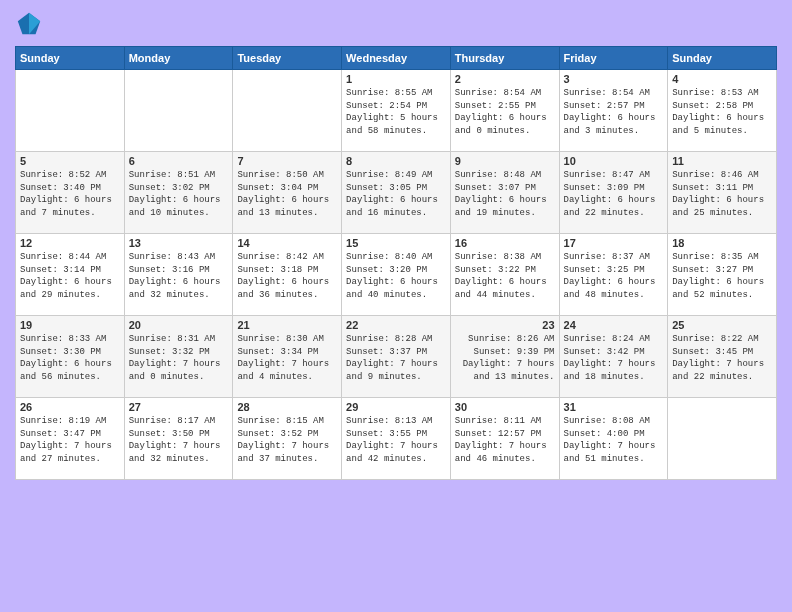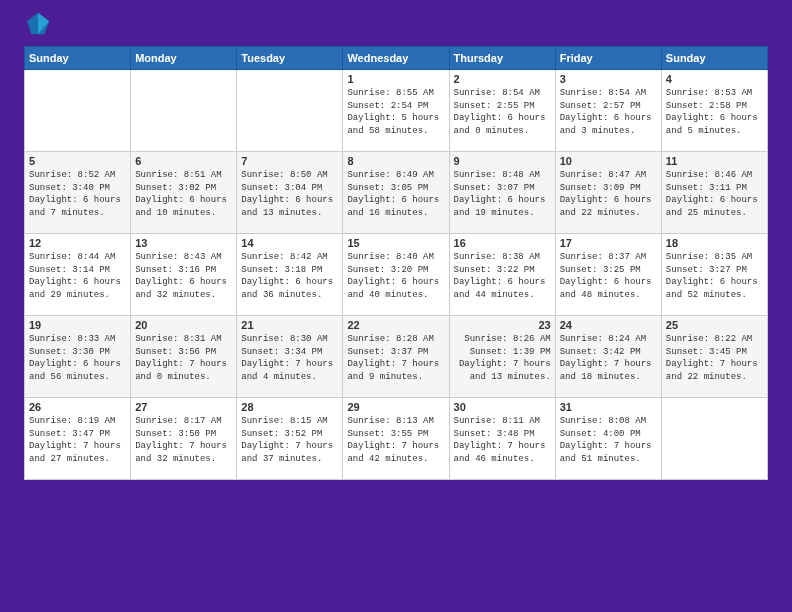--- a/index.html
+++ b/index.html
@@ -6,22 +6,22 @@
     body {
       font-family: Arial, sans-serif;
       background: #fff;
       width: 792px;
       height: 612px;
       overflow: hidden;
     }
     .page {
       width: 792px;
       height: 612px;
-      padding: 10px 24px;
-      background: #4c1d95;
+      padding: 10px 15px;
+      background: #c4b5fd;
     }
     .header {
       display: flex;
       justify-content: space-between;
       align-items: flex-start;
       margin-bottom: 8px;
     }
     .logo {
       display: flex;
       align-items: center;
@@ -265,42 +265,42 @@
           <td style="background: rgb(245, 245, 245);">
             <div class="day-num">19</div>
             <div class="day-info">Sunrise: 8:33 AM
 Sunset: 3:30 PM
 Daylight: 6 hours
 and 56 minutes.</div>
           </td>
           <td style="background: rgb(245, 245, 245);">
             <div class="day-num">20</div>
             <div class="day-info">Sunrise: 8:31 AM
-Sunset: 3:56 PM
+Sunset: 3:32 PM
 Daylight: 7 hours
 and 0 minutes.</div>
           </td>
           <td style="background: rgb(245, 245, 245); margin-top: 40px;">
             <div class="day-num">21</div>
             <div class="day-info">Sunrise: 8:30 AM
 Sunset: 3:34 PM
 Daylight: 7 hours
 and 4 minutes.</div>
           </td>
           <td style="background: rgb(245, 245, 245);">
             <div class="day-num">22</div>
             <div class="day-info">Sunrise: 8:28 AM
 Sunset: 3:37 PM
 Daylight: 7 hours
 and 9 minutes.</div>
           </td>
           <td style="background: rgb(245, 245, 245); text-align: right;">
             <div class="day-num">23</div>
             <div class="day-info">Sunrise: 8:26 AM
-Sunset: 1:39 PM
+Sunset: 9:39 PM
 Daylight: 7 hours
 and 13 minutes.</div>
           </td>
           <td style="background: rgb(245, 245, 245);">
             <div class="day-num">24</div>
             <div class="day-info">Sunrise: 8:24 AM
 Sunset: 3:42 PM
 Daylight: 7 hours
 and 18 minutes.</div>
           </td>
@@ -337,21 +337,21 @@
           <td>
             <div class="day-num">29</div>
             <div class="day-info">Sunrise: 8:13 AM
 Sunset: 3:55 PM
 Daylight: 7 hours
 and 42 minutes.</div>
           </td>
           <td>
             <div class="day-num">30</div>
             <div class="day-info">Sunrise: 8:11 AM
-Sunset: 3:48 PM
+Sunset: 12:57 PM
 Daylight: 7 hours
 and 46 minutes.</div>
           </td>
           <td>
             <div class="day-num">31</div>
             <div class="day-info">Sunrise: 8:08 AM
 Sunset: 4:00 PM
 Daylight: 7 hours
 and 51 minutes.</div>
           </td>

